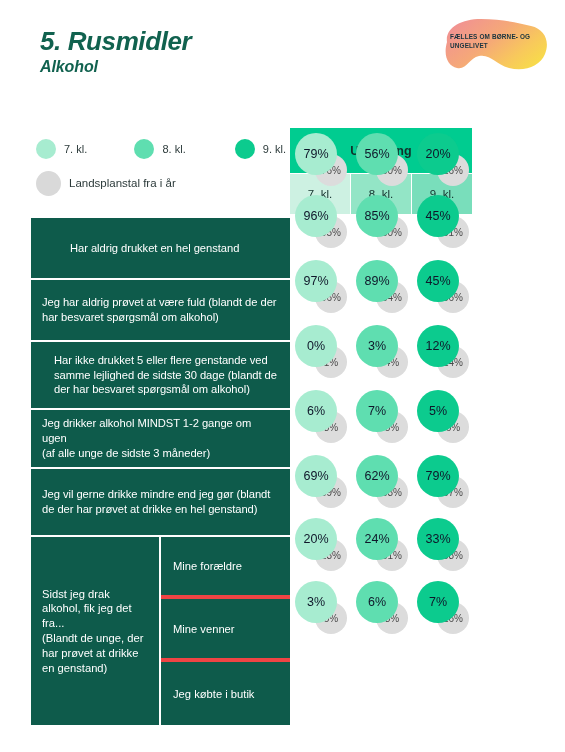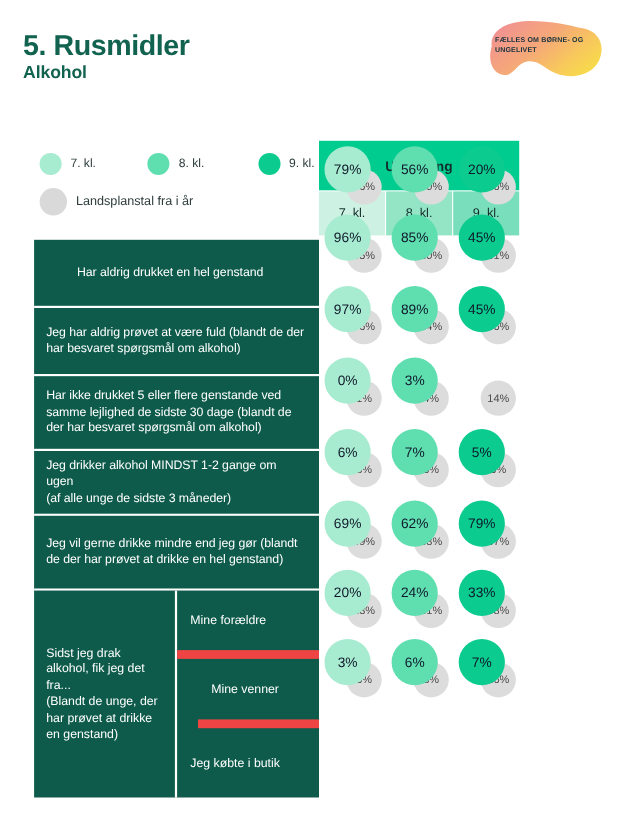--- a/index.html
+++ b/index.html
@@ -22,21 +22,21 @@
 
   
   .header {
     position: absolute;
     left: 0; top: 0;
     width: 565px; height: 110px;
   }
 
   .title-block {
     position: absolute;
-    left: 21px; top: 27px;
+    left: 40px; top: 27px; font-style: italic;
   }
 
   .title-main {
     font-size: 26px;
     font-weight: bold;
     color: #11624f;
     letter-spacing: -0.4px;
     line-height: 1.12;
     white-space: nowrap;
   }
@@ -187,21 +187,21 @@
     width: 129px;
     display: flex;
     flex-direction: column;
   }
   .group-sub {
     display: flex;
     align-items: center;
     padding-left: 12px;
     color: #ffffff;
     font-size: 11.2px;
-    border-bottom: 8px solid #ef4444;
+    border-bottom: 4px solid #ef4444;
   }
   .group-sub:last-child { border-bottom: none; }
 
   
   .bubbles {
     position: absolute;
     left: 259px;
     width: 182px;
   }
   .bubble-row {
@@ -308,35 +308,35 @@
     </div>
 
     <div class="grid" id="grid">
         <div class="row" style="height: 62px;">
           <div class="q-cell full" style="white-space: pre-line; padding-left: 39px;">Har aldrig drukket en hel genstand</div>
         </div>
         <div class="row" style="height: 62px;">
           <div class="q-cell full" style="white-space: pre-line;">Jeg har aldrig prøvet at være fuld (blandt de der har besvaret spørgsmål om alkohol)</div>
         </div>
         <div class="row" style="height: 68px;">
-          <div class="q-cell full" style="white-space: pre-line;">Har ikke drukket 5 eller flere genstande ved samme lejlighed de sidste 30 dage (blandt de der har besvaret spørgsmål om alkohol)</div>
+          <div class="q-cell full" style="white-space: pre-line; margin-left: 12px;">Har ikke drukket 5 eller flere genstande ved samme lejlighed de sidste 30 dage (blandt de der har besvaret spørgsmål om alkohol)</div>
         </div>
         <div class="row" style="height: 59px;">
           <div class="q-cell full" style="white-space: pre-line;">Jeg drikker alkohol MINDST 1-2 gange om ugen
 (af alle unge de sidste 3 måneder)</div>
         </div>
         <div class="row" style="height: 68px;">
           <div class="q-cell full" style="white-space: pre-line;">Jeg vil gerne drikke mindre end jeg gør (blandt de der har prøvet at drikke en hel genstand)</div>
         </div>
         <div class="group" style="height: 188px;">
           <div class="group-label" style="white-space: pre-line;">Sidst jeg drak alkohol, fik jeg det fra...
 (Blandt de unge, der har prøvet at drikke en genstand)</div>
           <div class="group-subs">
             <div class="group-sub" style="height: 62px;">Mine forældre</div>
-            <div class="group-sub" style="height: 63px; margin-left: 19px;">Mine venner</div>
+            <div class="group-sub" style="height: 63px;">Mine venner</div>
             <div class="group-sub" style="height: 63px;">Jeg købte i butik</div>
           </div>
         </div>
       </div>
     <div class="bubbles" id="bubbles">
         <div class="bubble-row" style="top: 0px; height: 60px;">
           <div class="bubble-cell">
             <div class="circ-grey" style="top: 26px;">76%</div>
             <div class="circ-main" style="top: 5px; background: rgb(167, 236, 208);">79%</div>
           </div>
@@ -381,20 +381,21 @@
           <div class="bubble-cell">
             <div class="circ-grey" style="top: 26px;">1%</div>
             <div class="circ-main" style="top: 5px; background: rgb(167, 236, 208);">0%</div>
           </div>
           <div class="bubble-cell m">
             <div class="circ-grey" style="top: 26px;">4%</div>
             <div class="circ-main" style="top: 5px; background: rgb(95, 222, 176);">3%</div>
           </div>
           <div class="bubble-cell m">
             <div class="circ-grey" style="top: 26px;">14%</div>
+            <div class="circ-main" style="top: 5px; background: rgb(12, 203, 142);">12%</div>
           </div>
         </div>
         <div class="bubble-row" style="top: 254px; height: 66px;">
           <div class="bubble-cell">
             <div class="circ-grey" style="top: 29px;">8%</div>
             <div class="circ-main" style="top: 8px; background: rgb(167, 236, 208);">6%</div>
           </div>
           <div class="bubble-cell m">
             <div class="circ-grey" style="top: 29px;">5%</div>
             <div class="circ-main" style="top: 8px; background: rgb(95, 222, 176);">7%</div>

